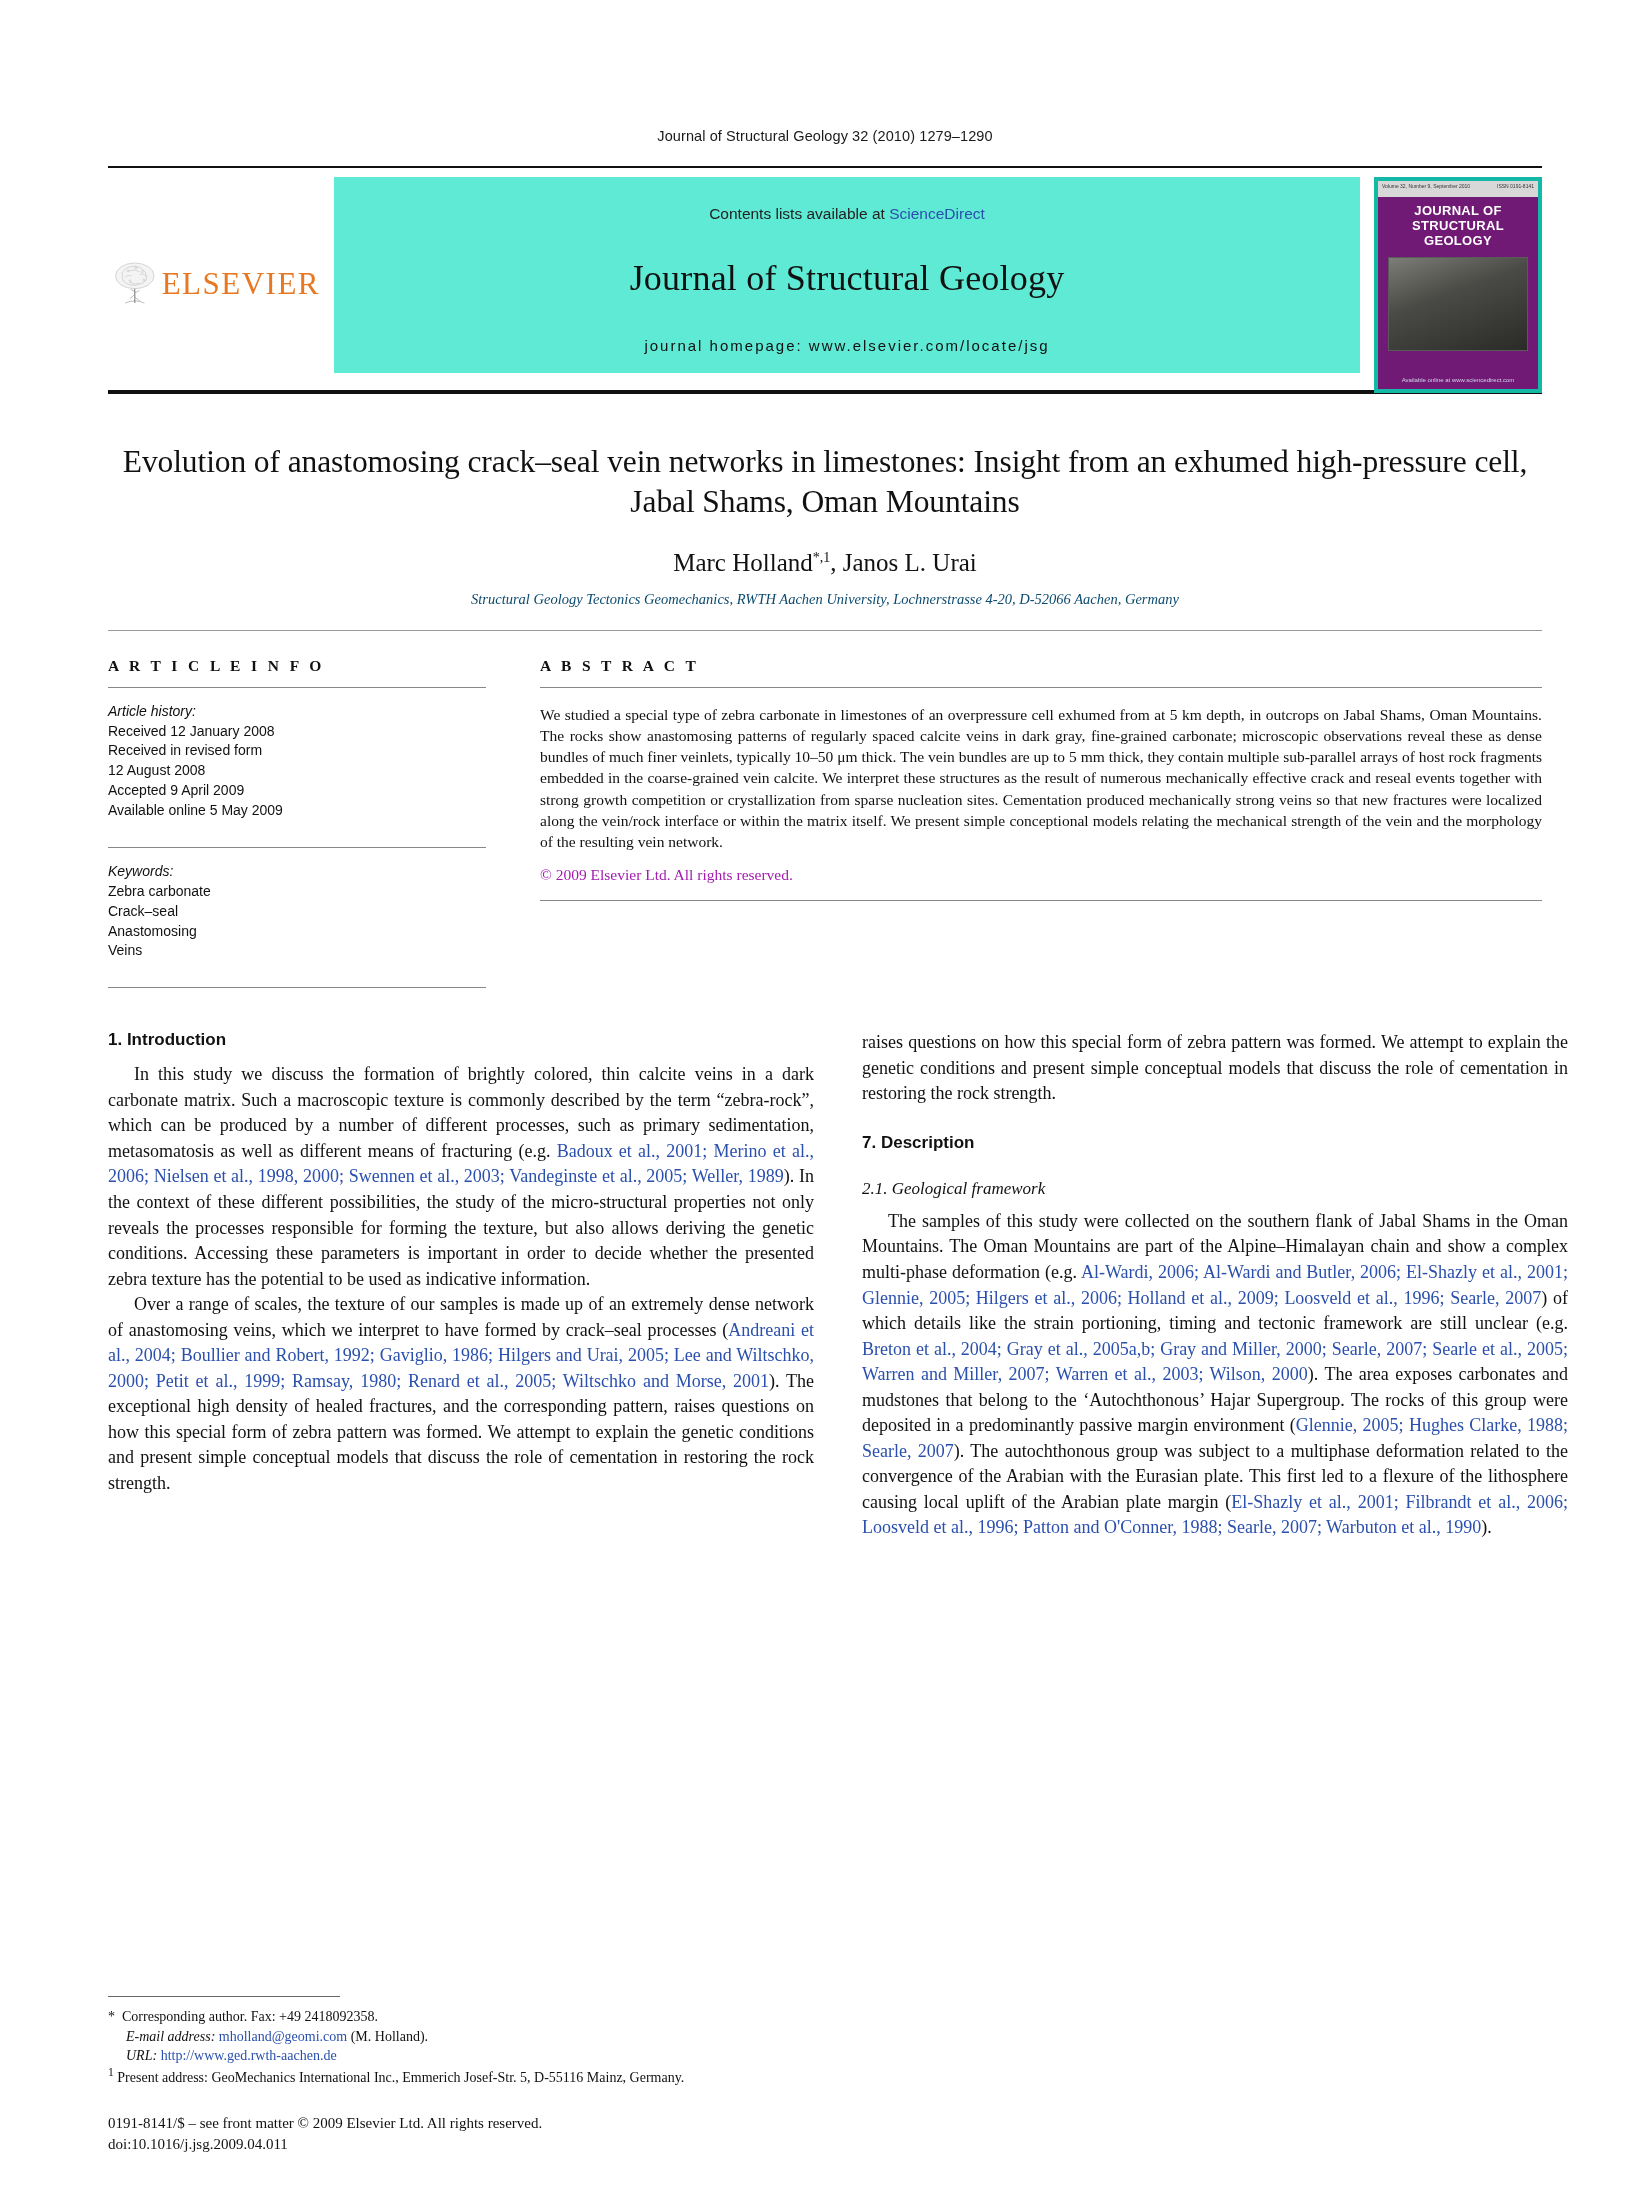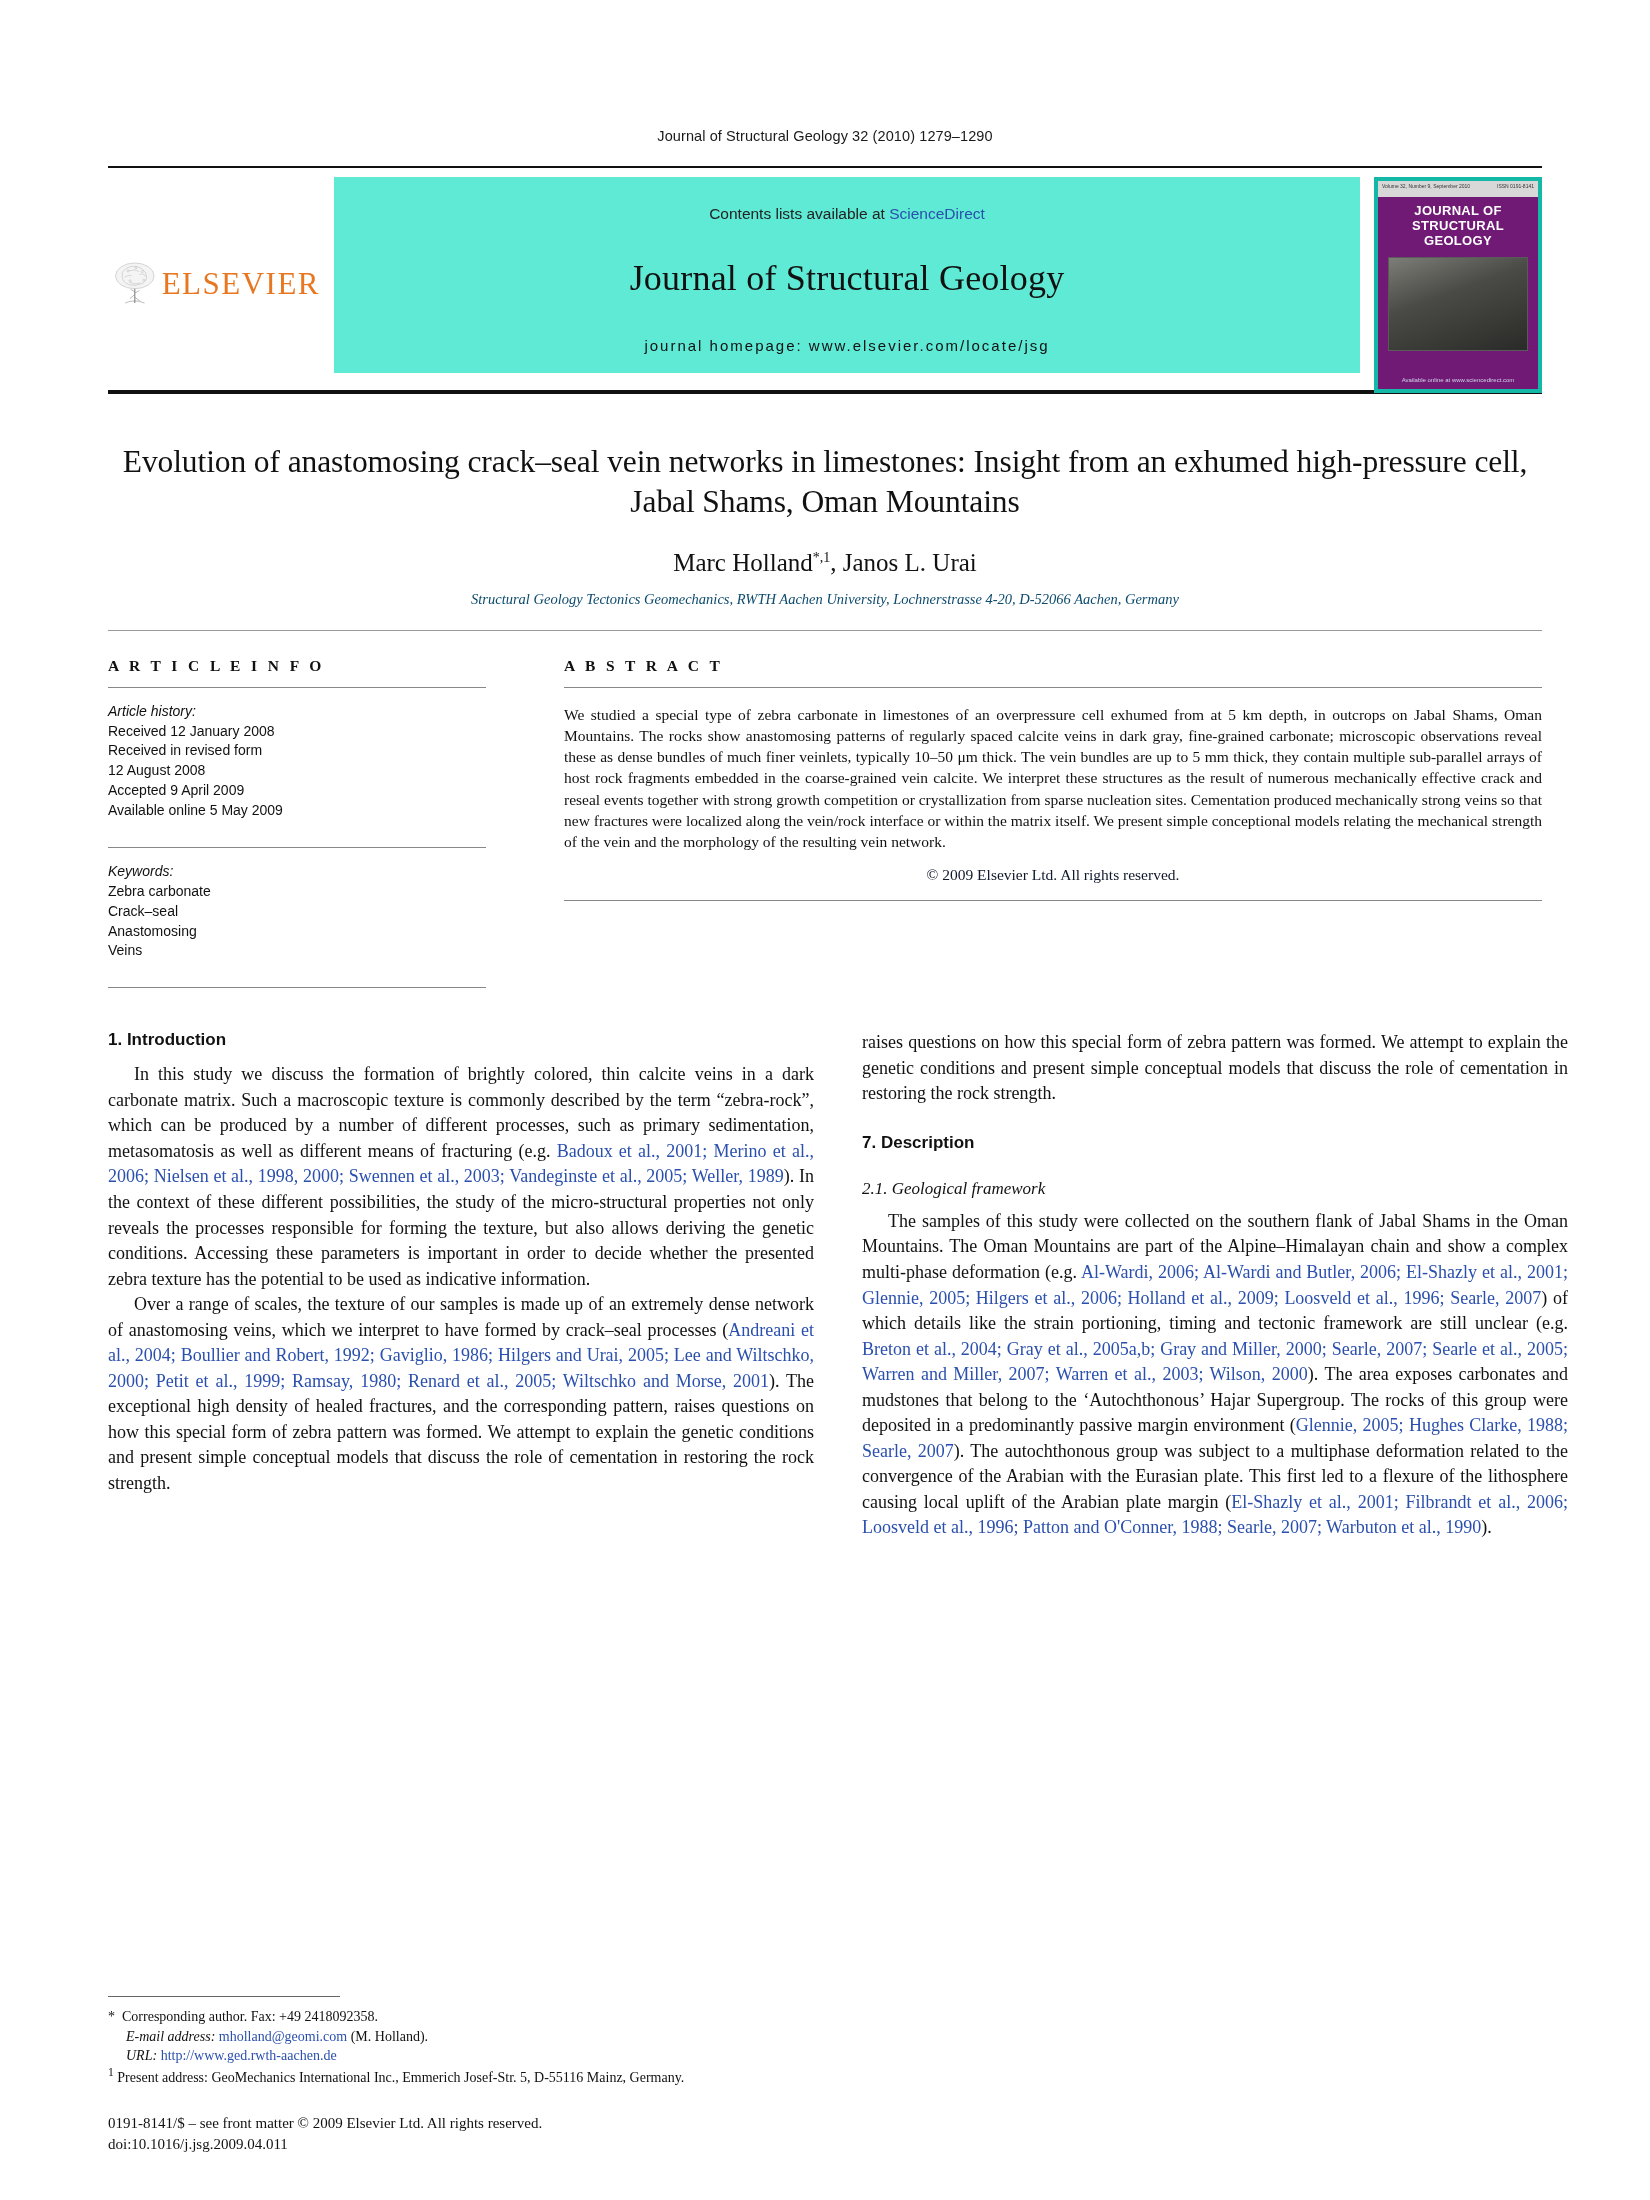--- a/index.html
+++ b/index.html
@@ -166,21 +166,21 @@
     color: #0c4a6e;
   }
   .affil-rule {
     margin: 22px 0 0 0;
     border-bottom: 1px solid #999;
   }
   
   .info-abs {
     margin: 26px 108px 0 108px;
     display: flex;
-    gap: 78px;
+    gap: 54px;
   }
   .col-info { width: 378px; flex: 0 0 378px; }
   .col-abs { flex: 1 1 auto; }
   .sec-head {
     font-family: "Liberation Serif", serif;
     font-size: 15.5px;
     letter-spacing: 3.4px;
     font-weight: 700;
     color: #111;
   }
@@ -207,23 +207,23 @@
     font-family: "Liberation Serif", serif;
     font-size: 15.5px;
     line-height: 1.37;
     text-align: justify;
     margin-top: 16px;
     color: #111;
   }
   .abs-copy {
     font-family: "Liberation Serif", serif;
     font-size: 15.5px;
-    text-align: center;
+    text-align: left;
     margin-top: 14px;
-    color: #0f172a;
+    color: #a21caf;
   }
   .abs-rule { border-bottom: 1px solid #888; margin-top: 16px; }
   
   .body-cols {
     margin: 42px 108px 0 108px;
     display: flex;
     gap: 48px;
   }
   .bcol { width: 706px; flex: 0 0 706px; position: relative; }
   h2.num {

